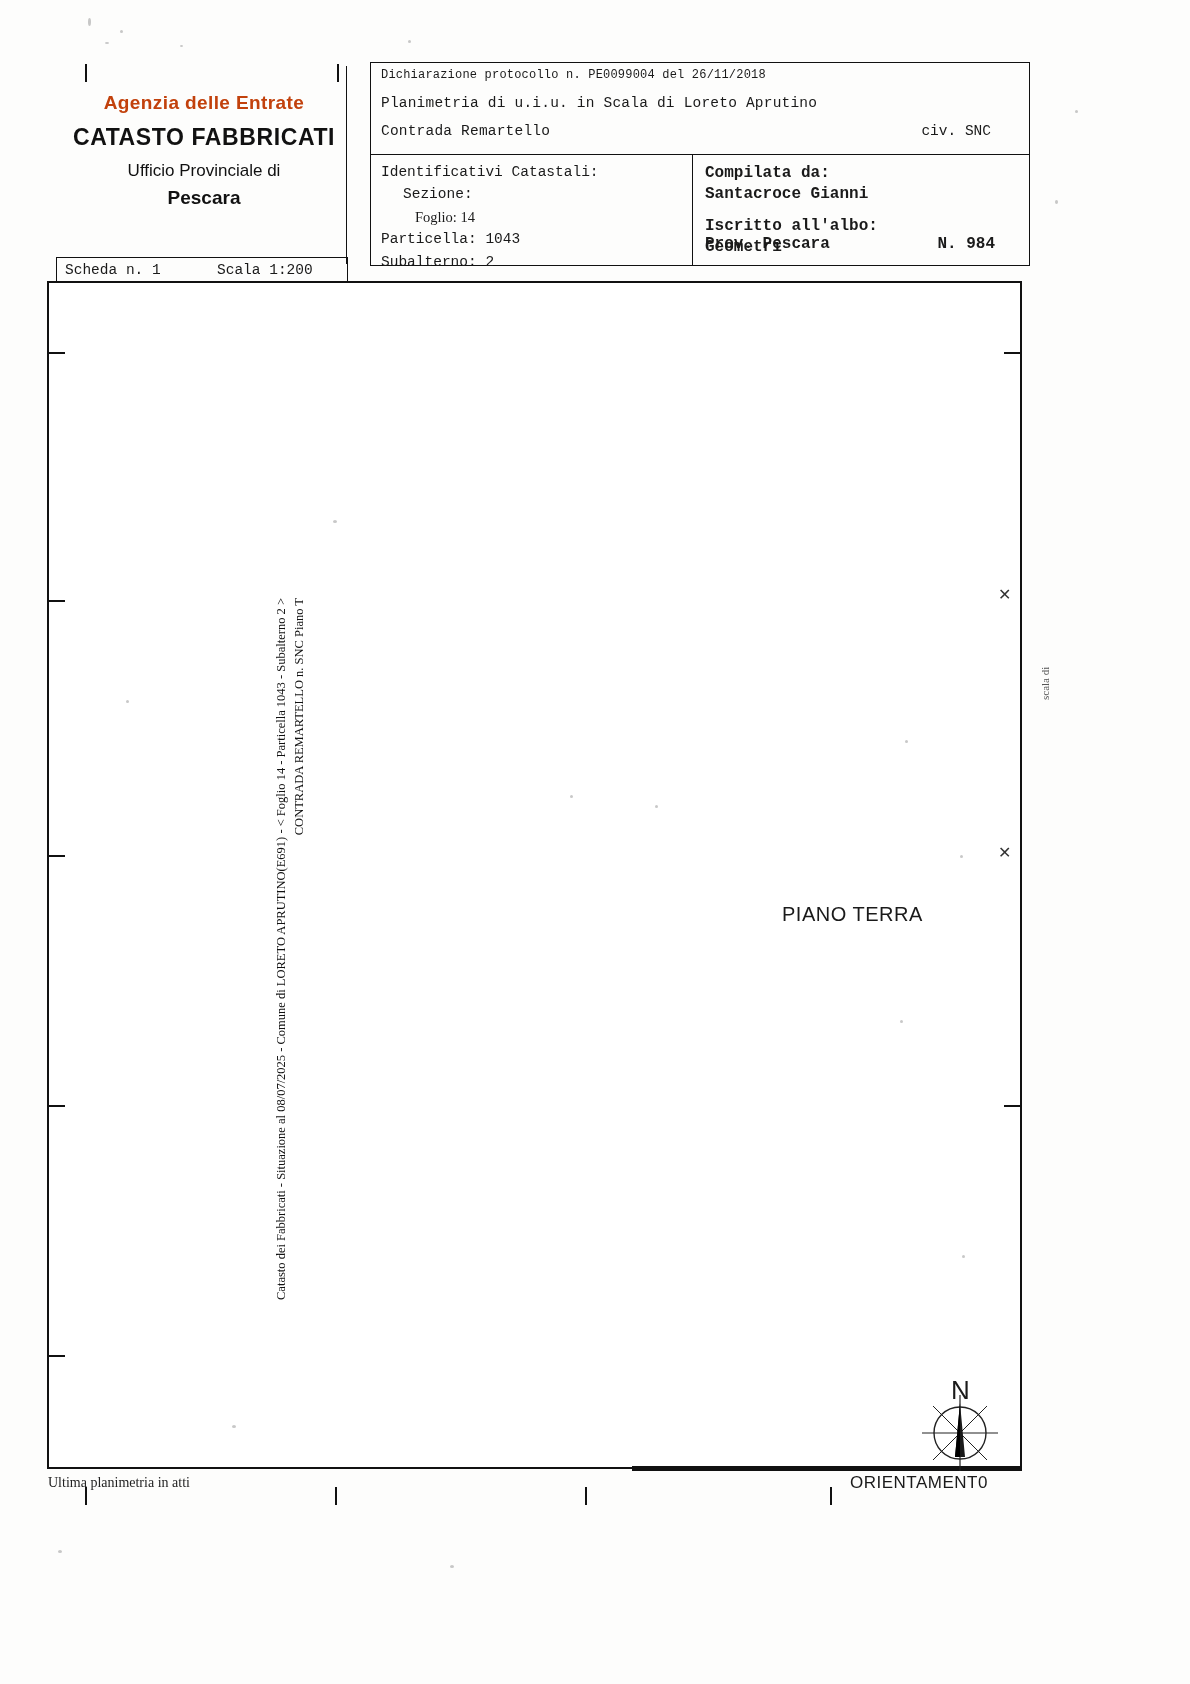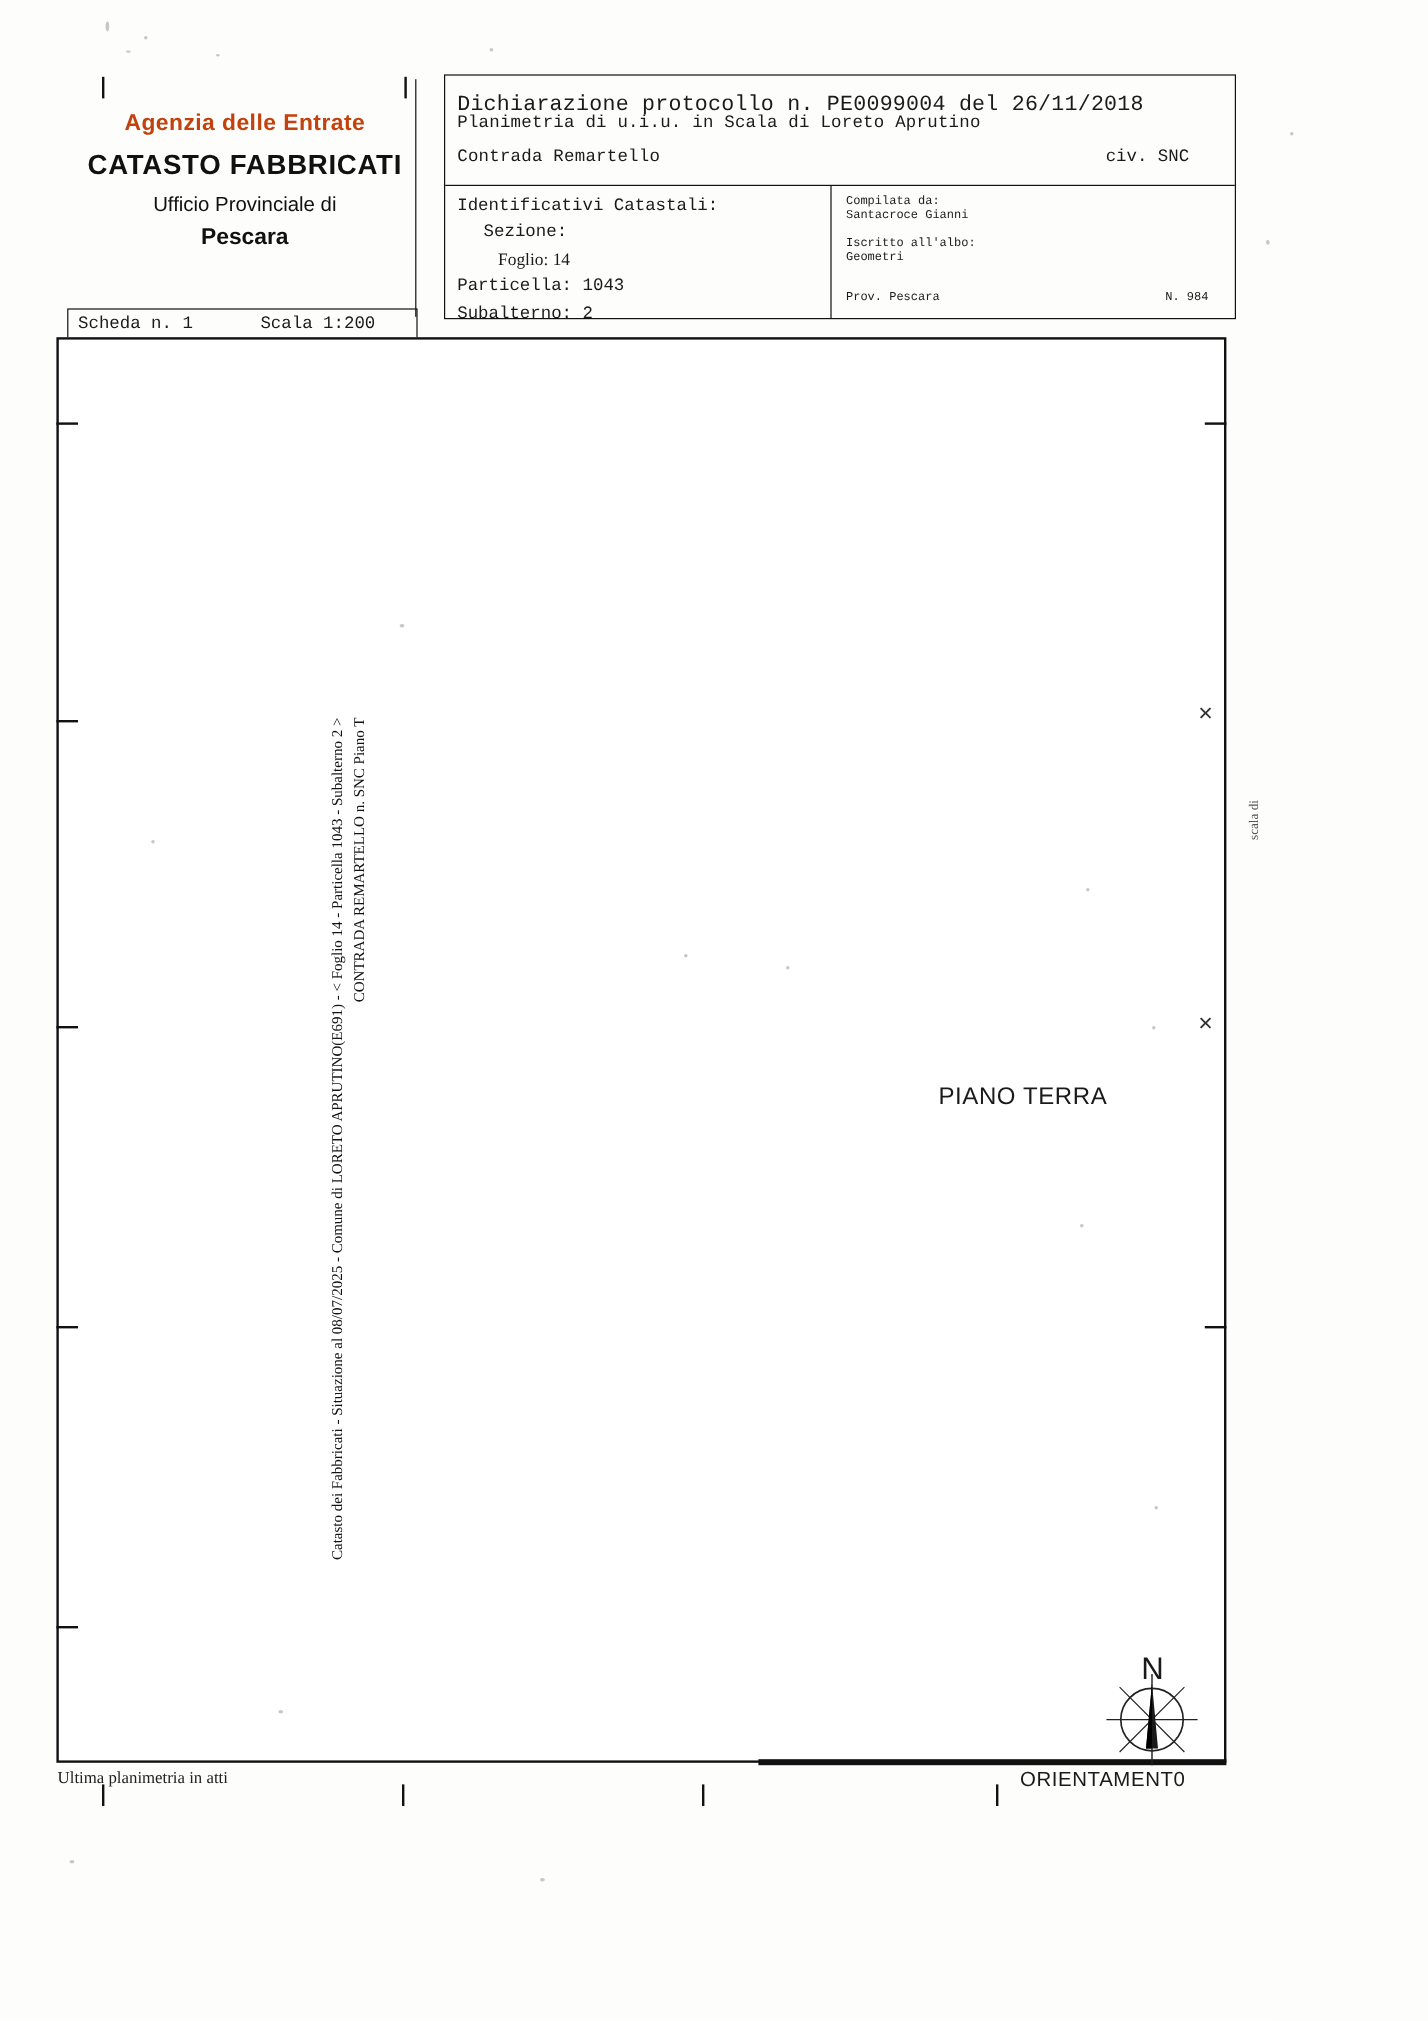--- a/index.html
+++ b/index.html
@@ -68,22 +68,22 @@
     box-sizing: border-box;
     font-family: "Liberation Mono", monospace;
   }
   .hr-top {
     height: 92px;
     border-bottom: 1.5px solid #111;
     box-sizing: border-box;
     position: relative;
   }
   .hr-top .l1 {
-    position: absolute; left: 10px; top: 15px;
-    font-size: 18px; letter-spacing: .2px;
+    position: absolute; left: 10px; top: 5px;
+    font-size: 12px; letter-spacing: .2px;
   }
   .hr-top .l2 {
     position: absolute; left: 10px; top: 32px;
     font-size: 14.5px; letter-spacing: .2px;
   }
   .hr-top .l3 {
     position: absolute; left: 10px; top: 60px;
     font-size: 14.5px; letter-spacing: .2px;
   }
   .hr-top .civ {
@@ -101,34 +101,35 @@
     box-sizing: border-box;
     padding: 6px 0 0 10px;
     font-size: 14.5px;
     line-height: 1.55;
   }
   .hr-b-left .indent1 { padding-left: 22px; }
   .hr-b-left .indent2 { padding-left: 34px; font-family: Liberation Serif, serif; }
   .hr-b-right {
     flex: 1;
     padding: 6px 0 0 12px;
-    font-size: 10px;
+    font-size: 16px;
     line-height: 1.5;
     position: relative;
+    font-weight: bold;
   }
   .hr-b-right .sub { margin-top: -3px; }
   .hr-b-right .row-prov {
     position: absolute;
     left: 12px;
     bottom: 9px;
     right: 10px;
   }
   .hr-b-right .row-prov .num {
     position: absolute;
-    right: 12px;
+    right: 24px;
     top: 0;
   }
 
   
   .scheda-bar {
     position: absolute;
     left: 56px;
     top: 257px;
     width: 292px;
     height: 26px;

